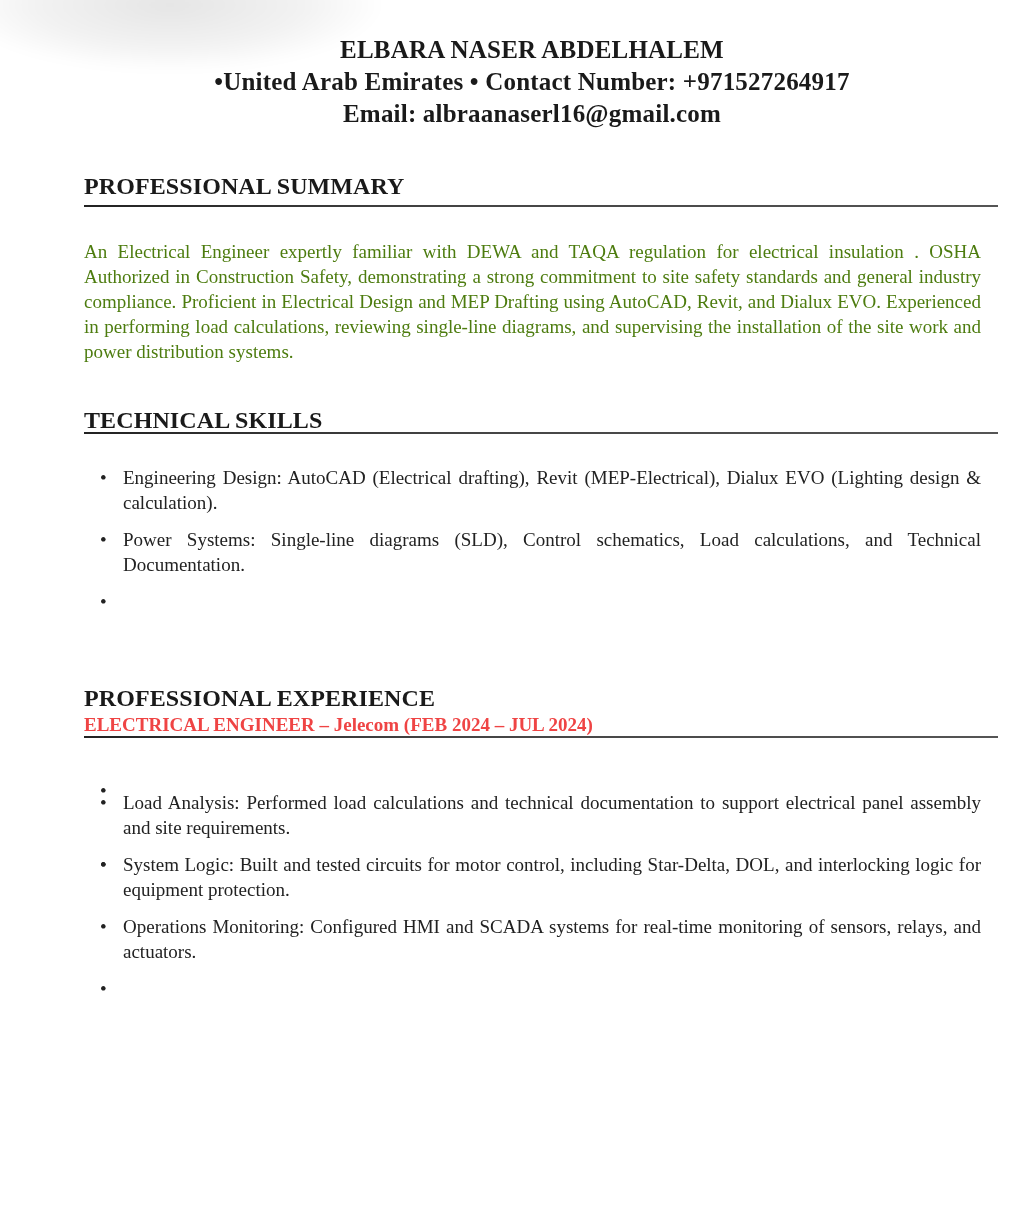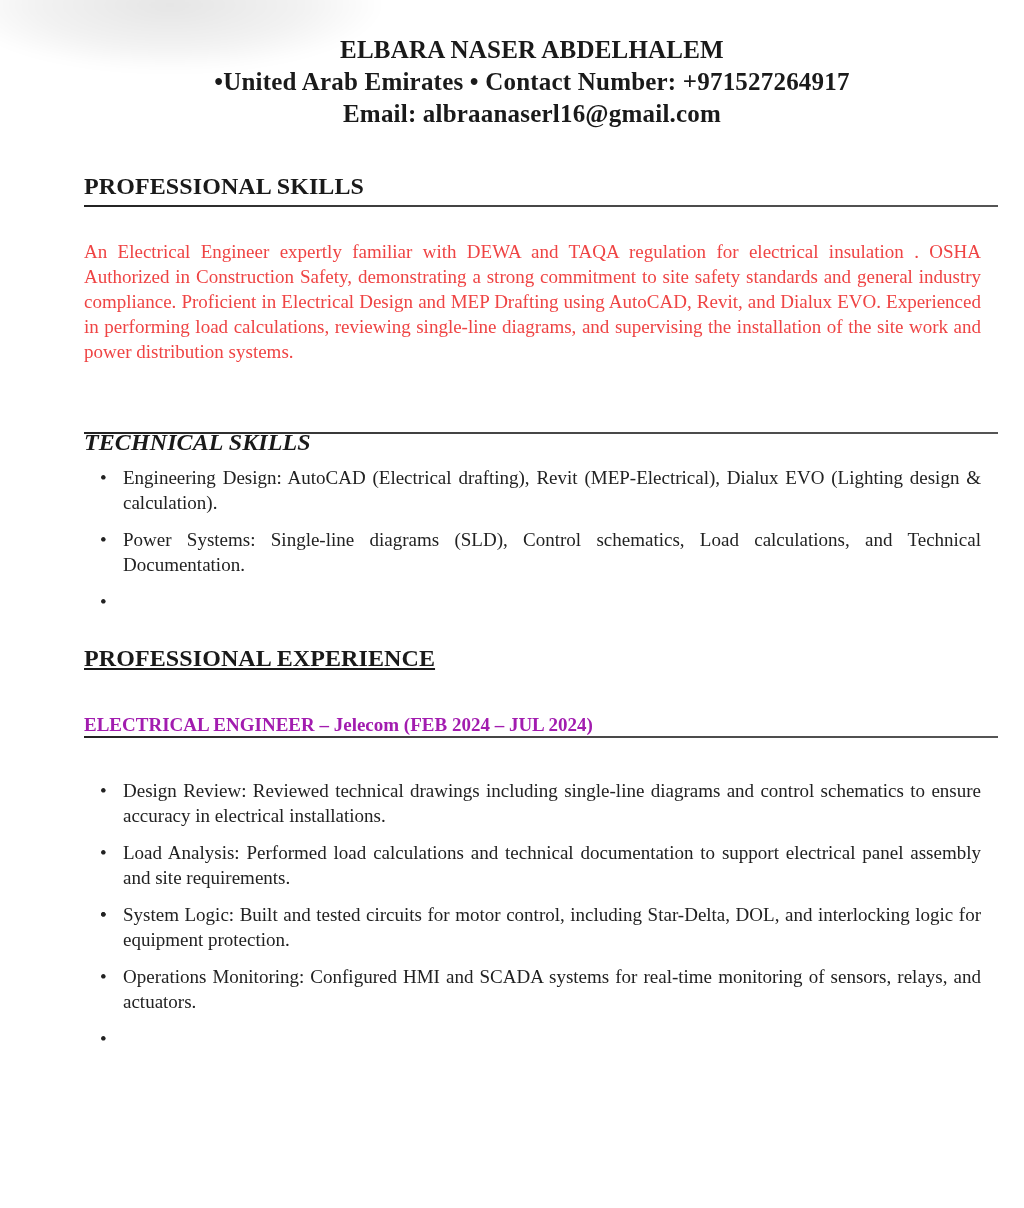--- a/index.html
+++ b/index.html
@@ -50,38 +50,38 @@
     color: #1a1a1a;
     letter-spacing: 0.1px;
   }
   .job-title {
     position: absolute;
     left: 84px;
     font-family: "Liberation Serif", "DejaVu Serif", serif;
     font-weight: bold;
     font-size: 19px;
     line-height: 24px;
-    color: #a21caf;
+    color: #ef4444;
   }
   .rule {
     position: absolute;
     left: 84px;
     width: 914px;
     height: 1.5px;
     background: linear-gradient(90deg, #222 0%, #444 40%, #555 100%);
   }
   .para {
     position: absolute;
     left: 84px;
     width: 897px;
     font-family: "Liberation Serif", "DejaVu Serif", serif;
     font-size: 19px;
     line-height: 25px;
     text-align: justify;
-    color: #ef4444;
+    color: #4d7c0f;
   }
   .bullets {
     position: absolute;
     left: 98px;
     width: 883px;
     margin: 0;
     padding: 0;
     list-style: none;
     font-family: "Liberation Serif", "DejaVu Serif", serif;
     font-size: 19px;
@@ -104,35 +104,35 @@
 <body>
 
 <div class="shadow"></div>
 
 <div class="header">
   <div class="line">ELBARA NASER ABDELHALEM</div>
   <div class="line">•United Arab Emirates • Contact Number: +971527264917</div>
   <div class="line">Email: albraanaserl16@gmail.com</div>
 </div>
 
-<div class="section-title" style="top:172px;">PROFESSIONAL SKILLS</div>
+<div class="section-title" style="top:172px;">PROFESSIONAL SUMMARY</div>
 <div class="rule" style="top:205px;"></div>
 <div class="para" style="top:239px;">An Electrical Engineer expertly familiar with DEWA and TAQA regulation for electrical insulation . OSHA Authorized in Construction Safety, demonstrating a strong commitment to site safety standards and general industry compliance. Proficient in Electrical Design and MEP Drafting using AutoCAD, Revit, and Dialux EVO. Experienced in performing load calculations, reviewing single-line diagrams, and supervising the installation of the  site work  and power distribution systems.</div>
 
-<div class="section-title" style="top:428px;font-style:italic;">TECHNICAL SKILLS</div>
+<div class="section-title" style="top:406px;">TECHNICAL SKILLS</div>
 <div class="rule" style="top:432px;"></div>
 <ul class="bullets" style="top:465px;">
   <li><span class="dot">•</span><span>Engineering Design: AutoCAD (Electrical drafting), Revit (MEP-Electrical), Dialux EVO (Lighting design &amp; calculation).</span></li>
   <li><span class="dot">•</span><span>Power Systems: Single-line diagrams (SLD), Control schematics, Load calculations, and Technical Documentation.</span></li>
   <li><span class="dot">•</span></li>
 </ul>
 
-<div class="section-title" style="top:644px;text-decoration:underline;">PROFESSIONAL EXPERIENCE</div>
+<div class="section-title" style="top:684px;">PROFESSIONAL EXPERIENCE</div>
 <div class="job-title" style="top:713px;">ELECTRICAL ENGINEER – Jelecom (FEB 2024 – JUL 2024)</div>
 <div class="rule" style="top:736px;"></div>
 <ul class="bullets" style="top:778px;">
-  <li><span class="dot">•</span><span>Design Review: Reviewed technical drawings including single-line diagrams and control schematics to ensure accuracy in electrical installations.</span></li>
+  <li><span class="dot">•</span></li>
   <li><span class="dot">•</span><span>Load Analysis: Performed load calculations and technical documentation to support electrical panel assembly and site requirements.</span></li>
   <li><span class="dot">•</span></li>
   <li><span class="dot">•</span><span>System Logic: Built and tested circuits for motor control, including Star-Delta, DOL, and interlocking logic for equipment protection.</span></li>
   <li><span class="dot">•</span><span>Operations Monitoring: Configured HMI and SCADA systems for real-time monitoring of sensors, relays, and actuators.</span></li>
   <li><span class="dot">•</span></li>
 </ul>
 
 </body></html>

